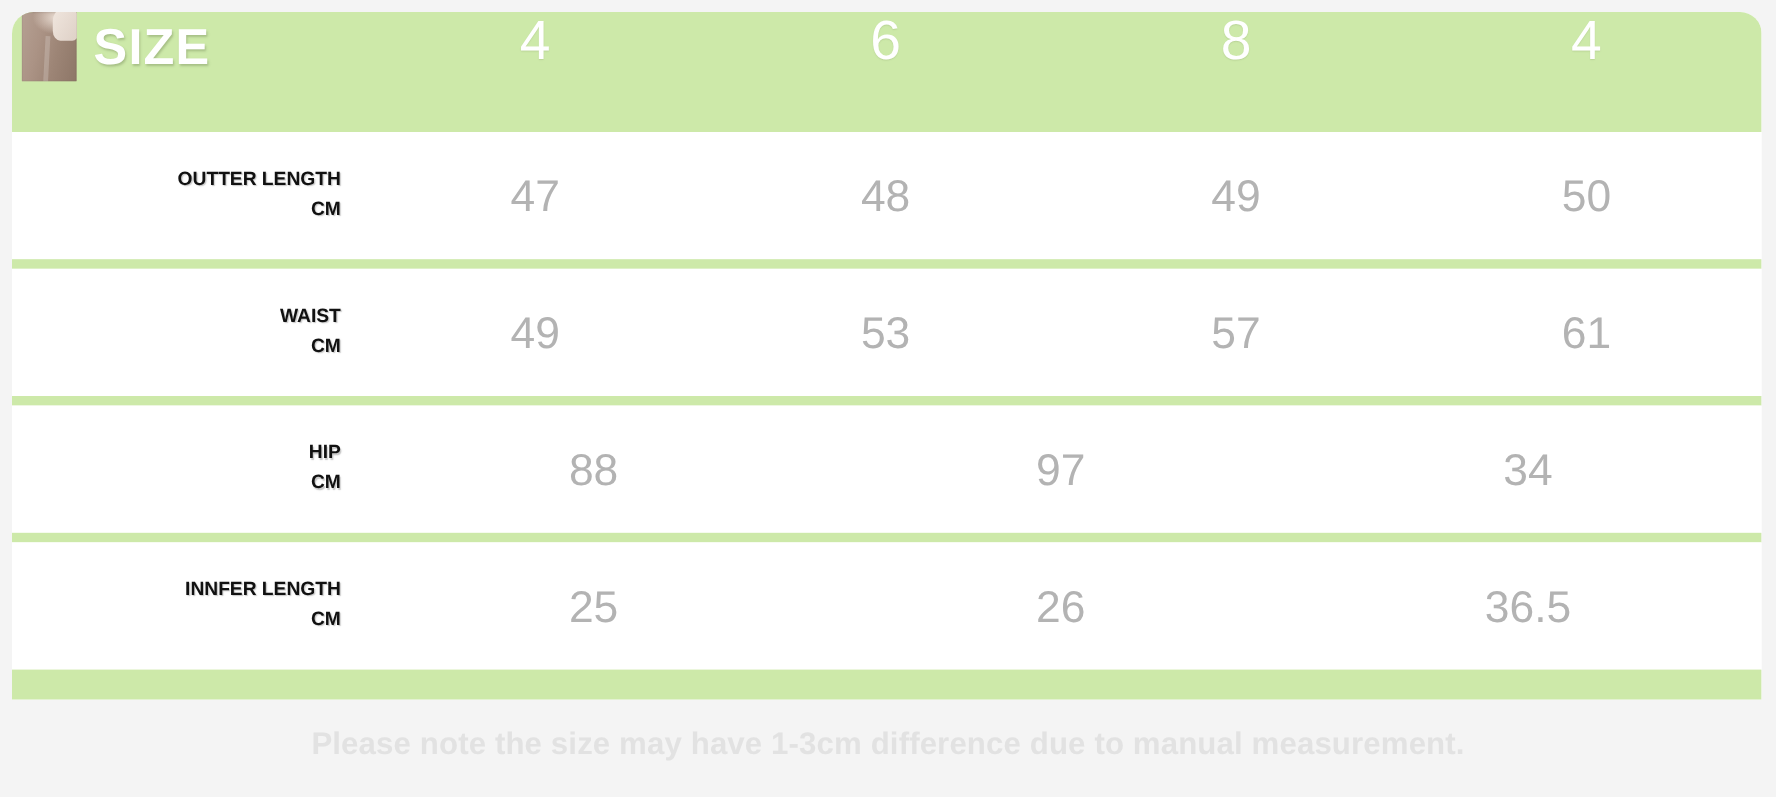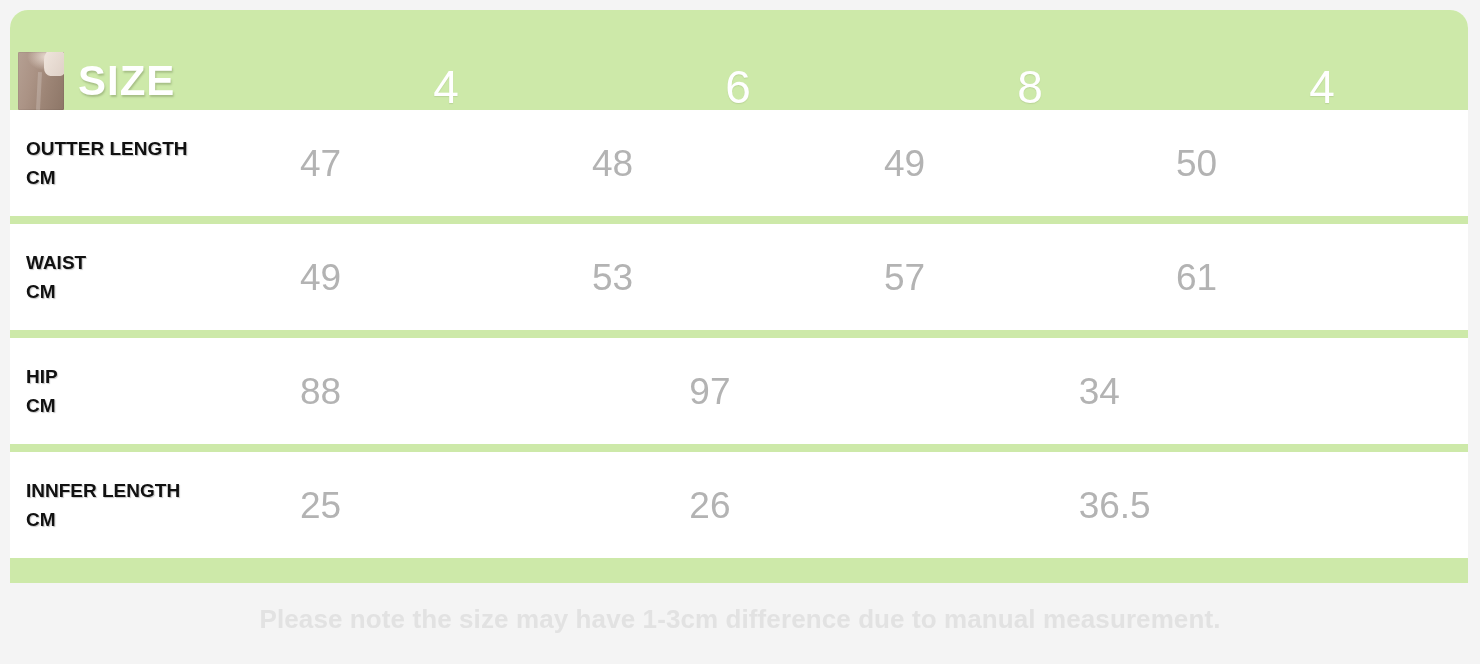--- a/index.html
+++ b/index.html
@@ -21,21 +21,21 @@
     width: 1458px;
     height: 573px;
     border-radius: 18px 18px 0 0;
     overflow: hidden;
     background: #ffffff;
   }
 
   
   .head-row {
     display: flex;
-    align-items: flex-end;
+    align-items: flex-start;
     height: 100px;
     background: #cde9a9;
   }
   .head-label-cell {
     width: 290px;
     display: flex;
     align-items: center;
     padding-left: 8px;
     box-sizing: border-box;
   }
@@ -97,29 +97,30 @@
     background: #ffffff;
   }
   .row-sep {
     height: 8px;
     background: #cde9a9;
   }
   .label-cell {
     width: 290px;
     box-sizing: border-box;
     padding: 0 16px;
-    text-align: left;
-    font-size: 19px;
+    text-align: right;
+    font-size: 16px;
     font-weight: bold;
     color: #111111;
     line-height: 1.55;
     text-shadow: 1px 1px 1px rgba(150,150,150,0.55);
   }
   .val-cell {
     flex: 1 1 0;
+    text-align: center;
     font-size: 37px;
     color: #b3b3b3;
     line-height: 1;
   }
 
   .bottom-band {
     height: 28px;
     background: #cde9a9;
   }
 

